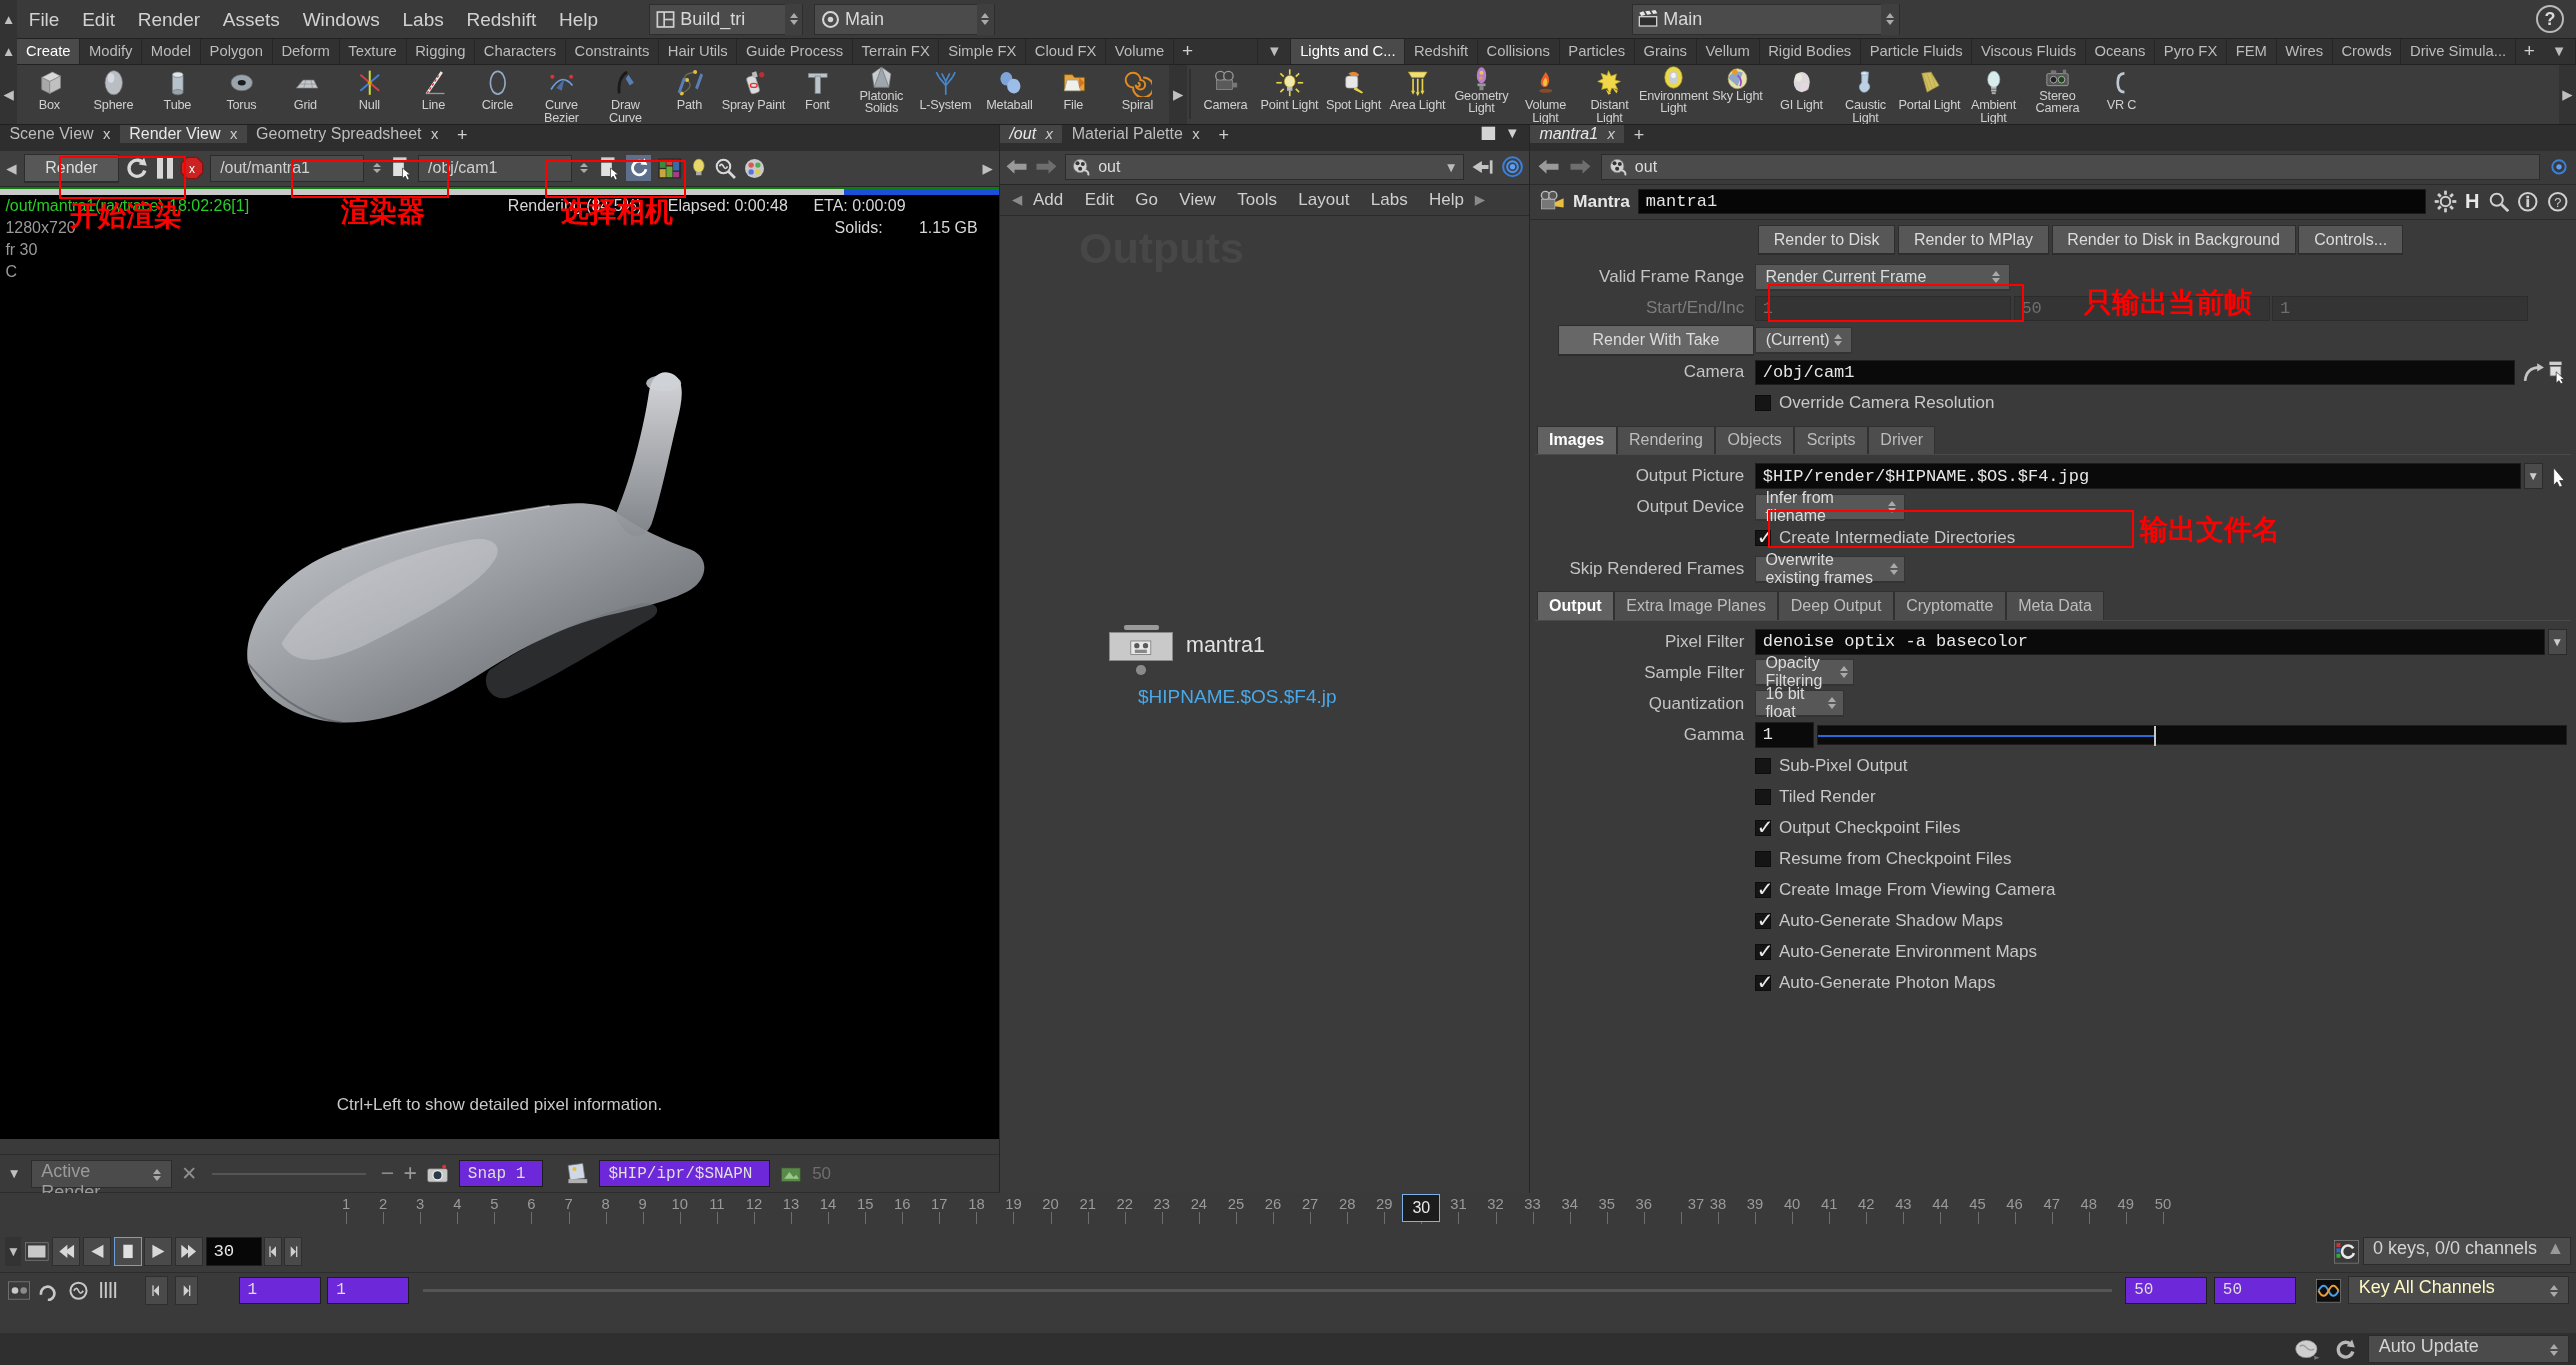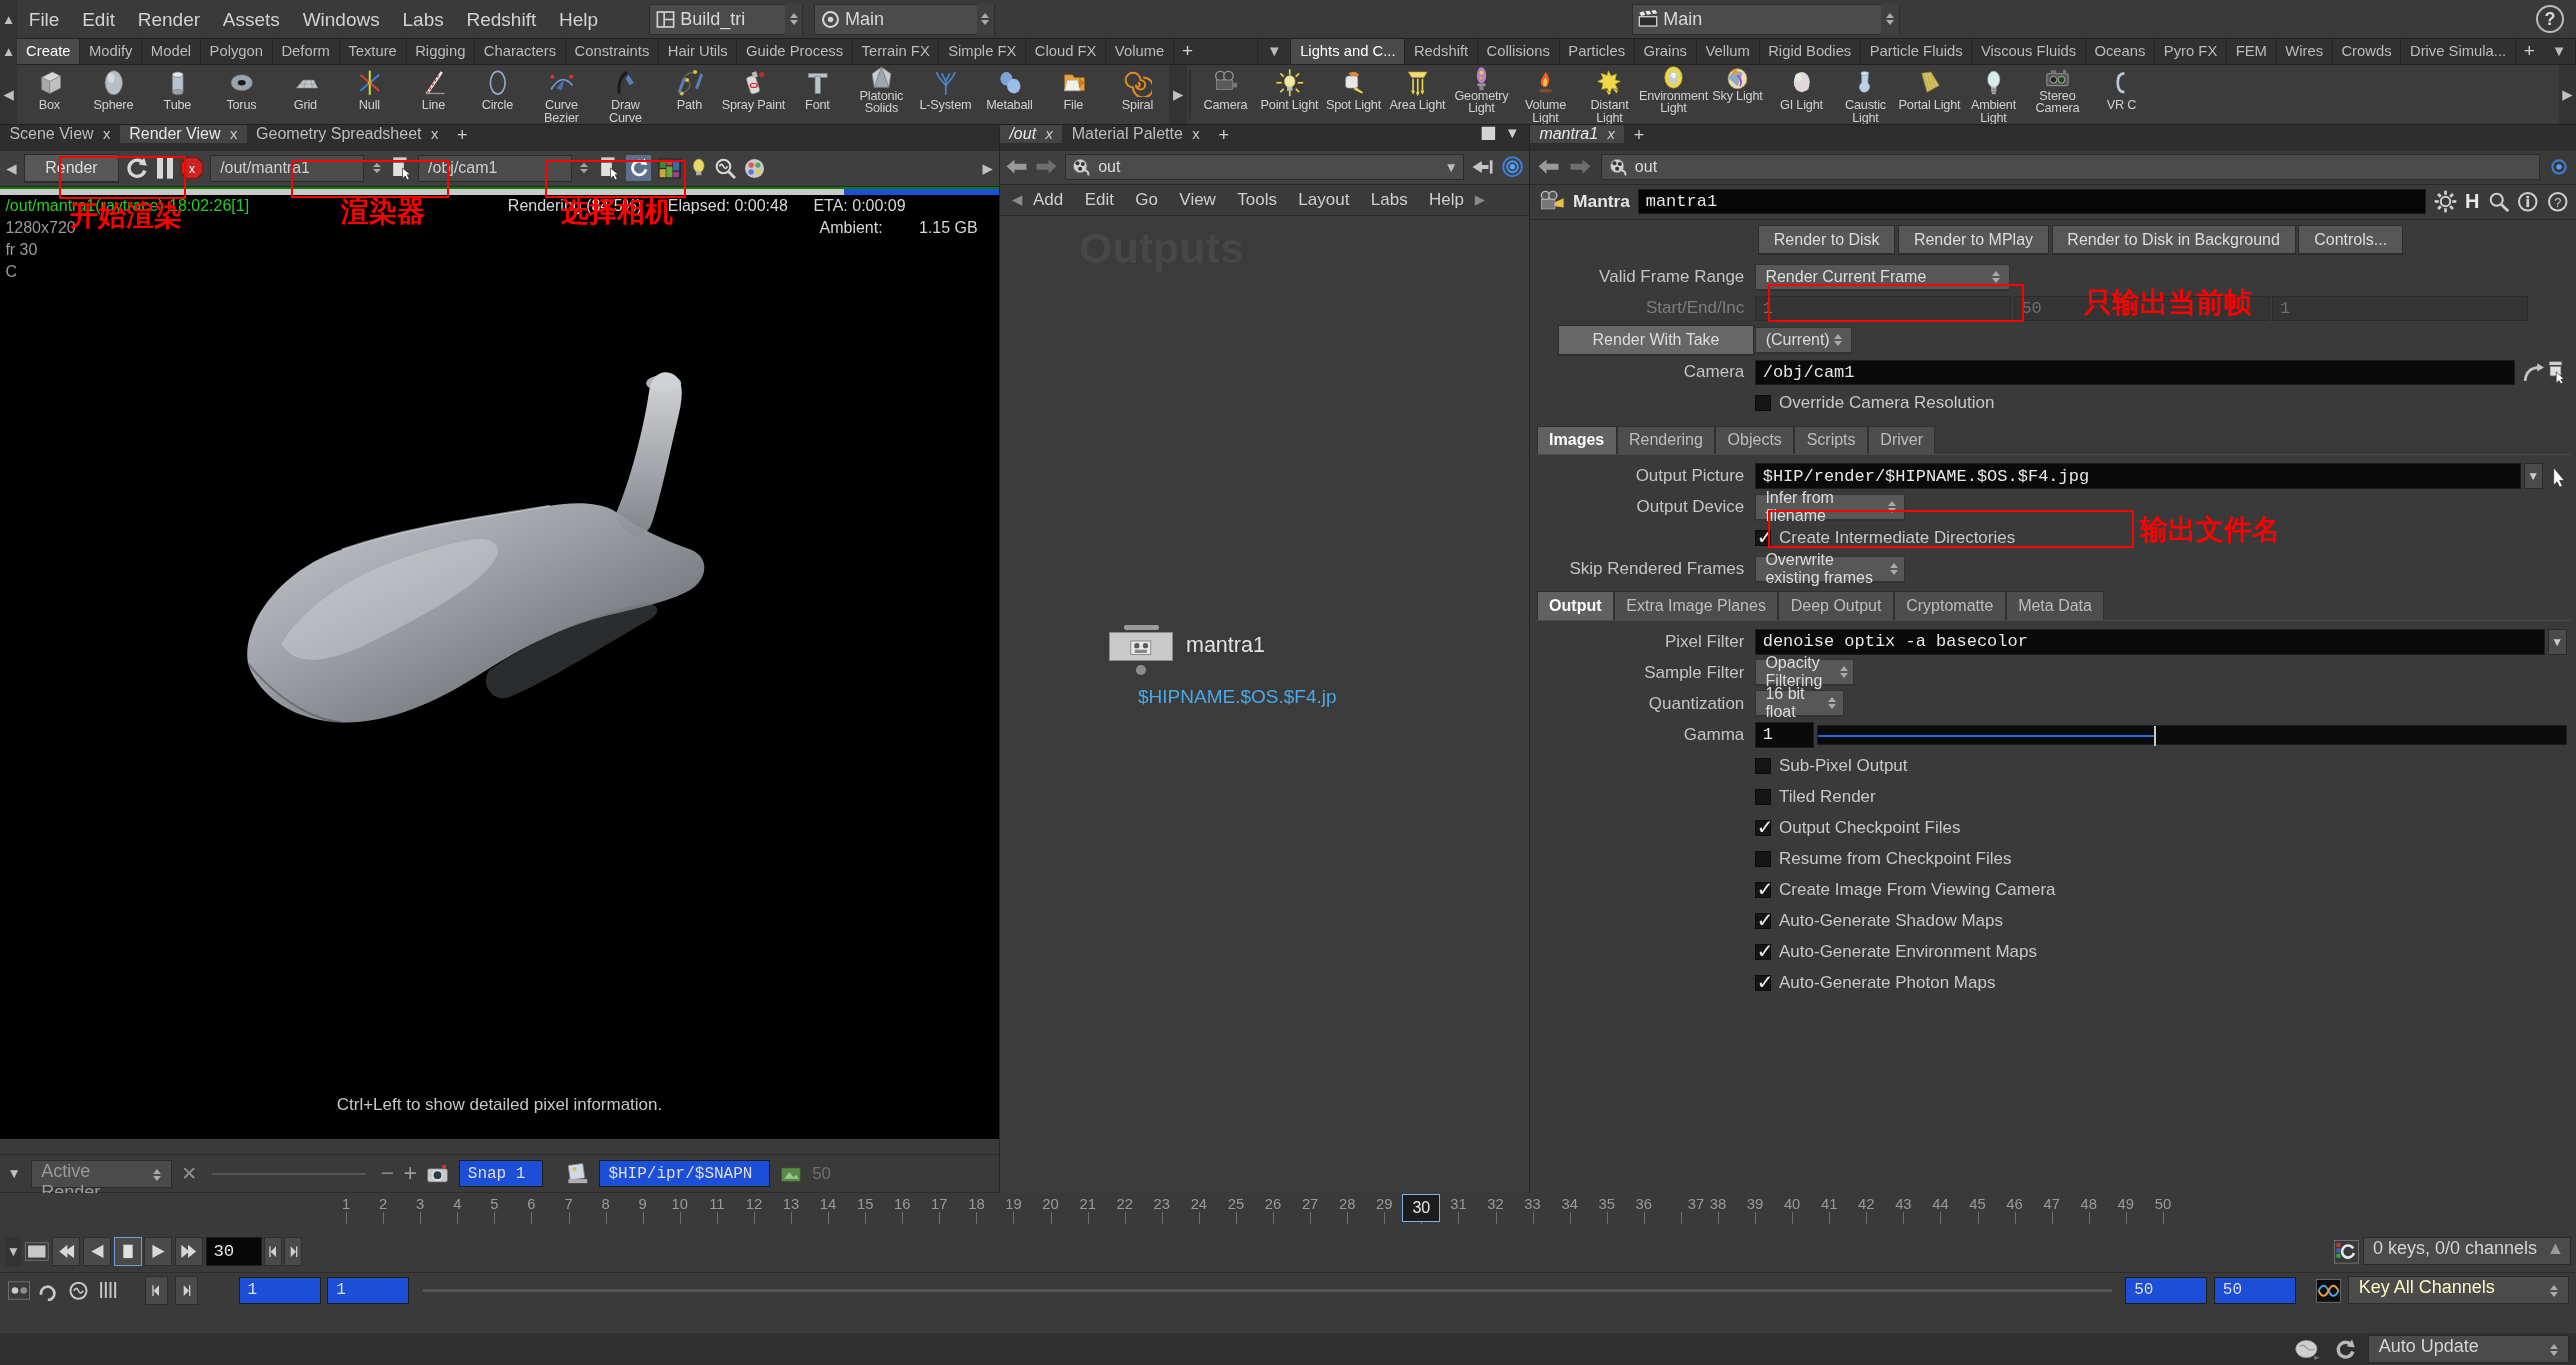--- a/index.html
+++ b/index.html
@@ -119,21 +119,21 @@
 
   
   .annbox { position:absolute; border:2.7px solid #ff0000; pointer-events:none; }
   .anntext { position:absolute; color:#ff0000; font-size:28px; font-weight:bold; white-space:nowrap;
     font-family:"DejaVu Sans", sans-serif; pointer-events:none;}
 
   
   #bottom { position:absolute; left:0; right:0; bottom:0; height:172px; background:#3a3a3a; }
   .bTop { height:39px; display:flex; align-items:center; gap:9.4px; padding:0 6.7px; border-bottom:0.7px solid #2c2c2c;}
   .bSel { background:#4b4b4b;border:0.7px solid #2b2b2b;height:28px;display:flex;align-items:flex-start;padding:0 5.4px 0 9.4px;font-size:18px;color:#9a9a9a;}
-  .bField { background:#1d4ed8;border:0.7px solid #1d1d1d;height:27px;display:flex;align-items:center;padding:0 8px;
+  .bField { background:#6d28d9;border:0.7px solid #1d1d1d;height:27px;display:flex;align-items:center;padding:0 8px;
      font-family:"Liberation Mono",monospace;font-size:16px;color:#dedede;}
   .timeline { height:28px; background:#3a3a3a; position:relative; }
   .ruler { position:absolute; left:0; right:0; top:0; height:28px; }
   .tick { position:absolute; top:14.8px; width:0.7px; height:12px; background:#6e6e6e;}
   .tnum { position:absolute; top:-1.3px; font-size:14.8px; color:#9a9a9a; transform:translateX(-50%);}
   .playrow { height:42px; display:flex; align-items:center; gap:2.7px; padding:0 5.4px;}
   .pbtn2 { width:28px;height:29.5px;background:#4a4a4a;border:0.7px solid #2e2e2e;display:flex;align-items:center;justify-content:center;color:#d6d6d6;font-size:16px;}
   .frameFld { background:#070707;border:0.7px solid #1d1d1d;height:29.5px;min-width:56px;display:flex;align-items:center;padding-left:6.7px;
      font-family:"Liberation Mono",monospace;font-size:17.4px;color:#e6e6e6;}
   .bBottom { height:35px; display:flex; align-items:center; gap:6.7px; padding:0 6.7px; border-top:0.7px solid #2c2c2c;}
@@ -753,21 +753,21 @@
         <div class="blue"></div>
       </div>
       <div class="row" style="align-items:flex-start">
         <div class="rtext rgreen">/out/mantra1(raytrace)-18:02:26[1]</div>
         <div class="rtext rwhite" style="margin-left:248px">Rendering (84.5%)</div>
         <div class="rtext rwhite" style="margin-left:14.8px">Elapsed: 0:00:48</div>
         <div class="rtext rwhite" style="margin-left:14.8px">ETA: 0:00:09</div>
       </div>
       <div class="row">
         <div class="rtext rgray">1280x720</div>
-        <div class="rtext rwhite" style="margin-left:auto">Ambient:</div>
+        <div class="rtext rwhite" style="margin-left:auto">Solids:</div>
         <div class="rtext rwhite" style="margin-left:25.5px;margin-right:16px">1.15 GB</div>
       </div>
       <div class="rtext rgray">fr 30</div>
       <div class="rtext rgray">C</div>
 
       <svg style="position:absolute;left:201px;top:161px" width="637" height="537" viewBox="0 0 950 800">
         <defs>
           <linearGradient id="bagG" x1="0" y1="0" x2="1" y2="1">
             <stop offset="0%" stop-color="#d8dade"></stop>
               <stop offset="45%" stop-color="#a4a8ad"></stop>

